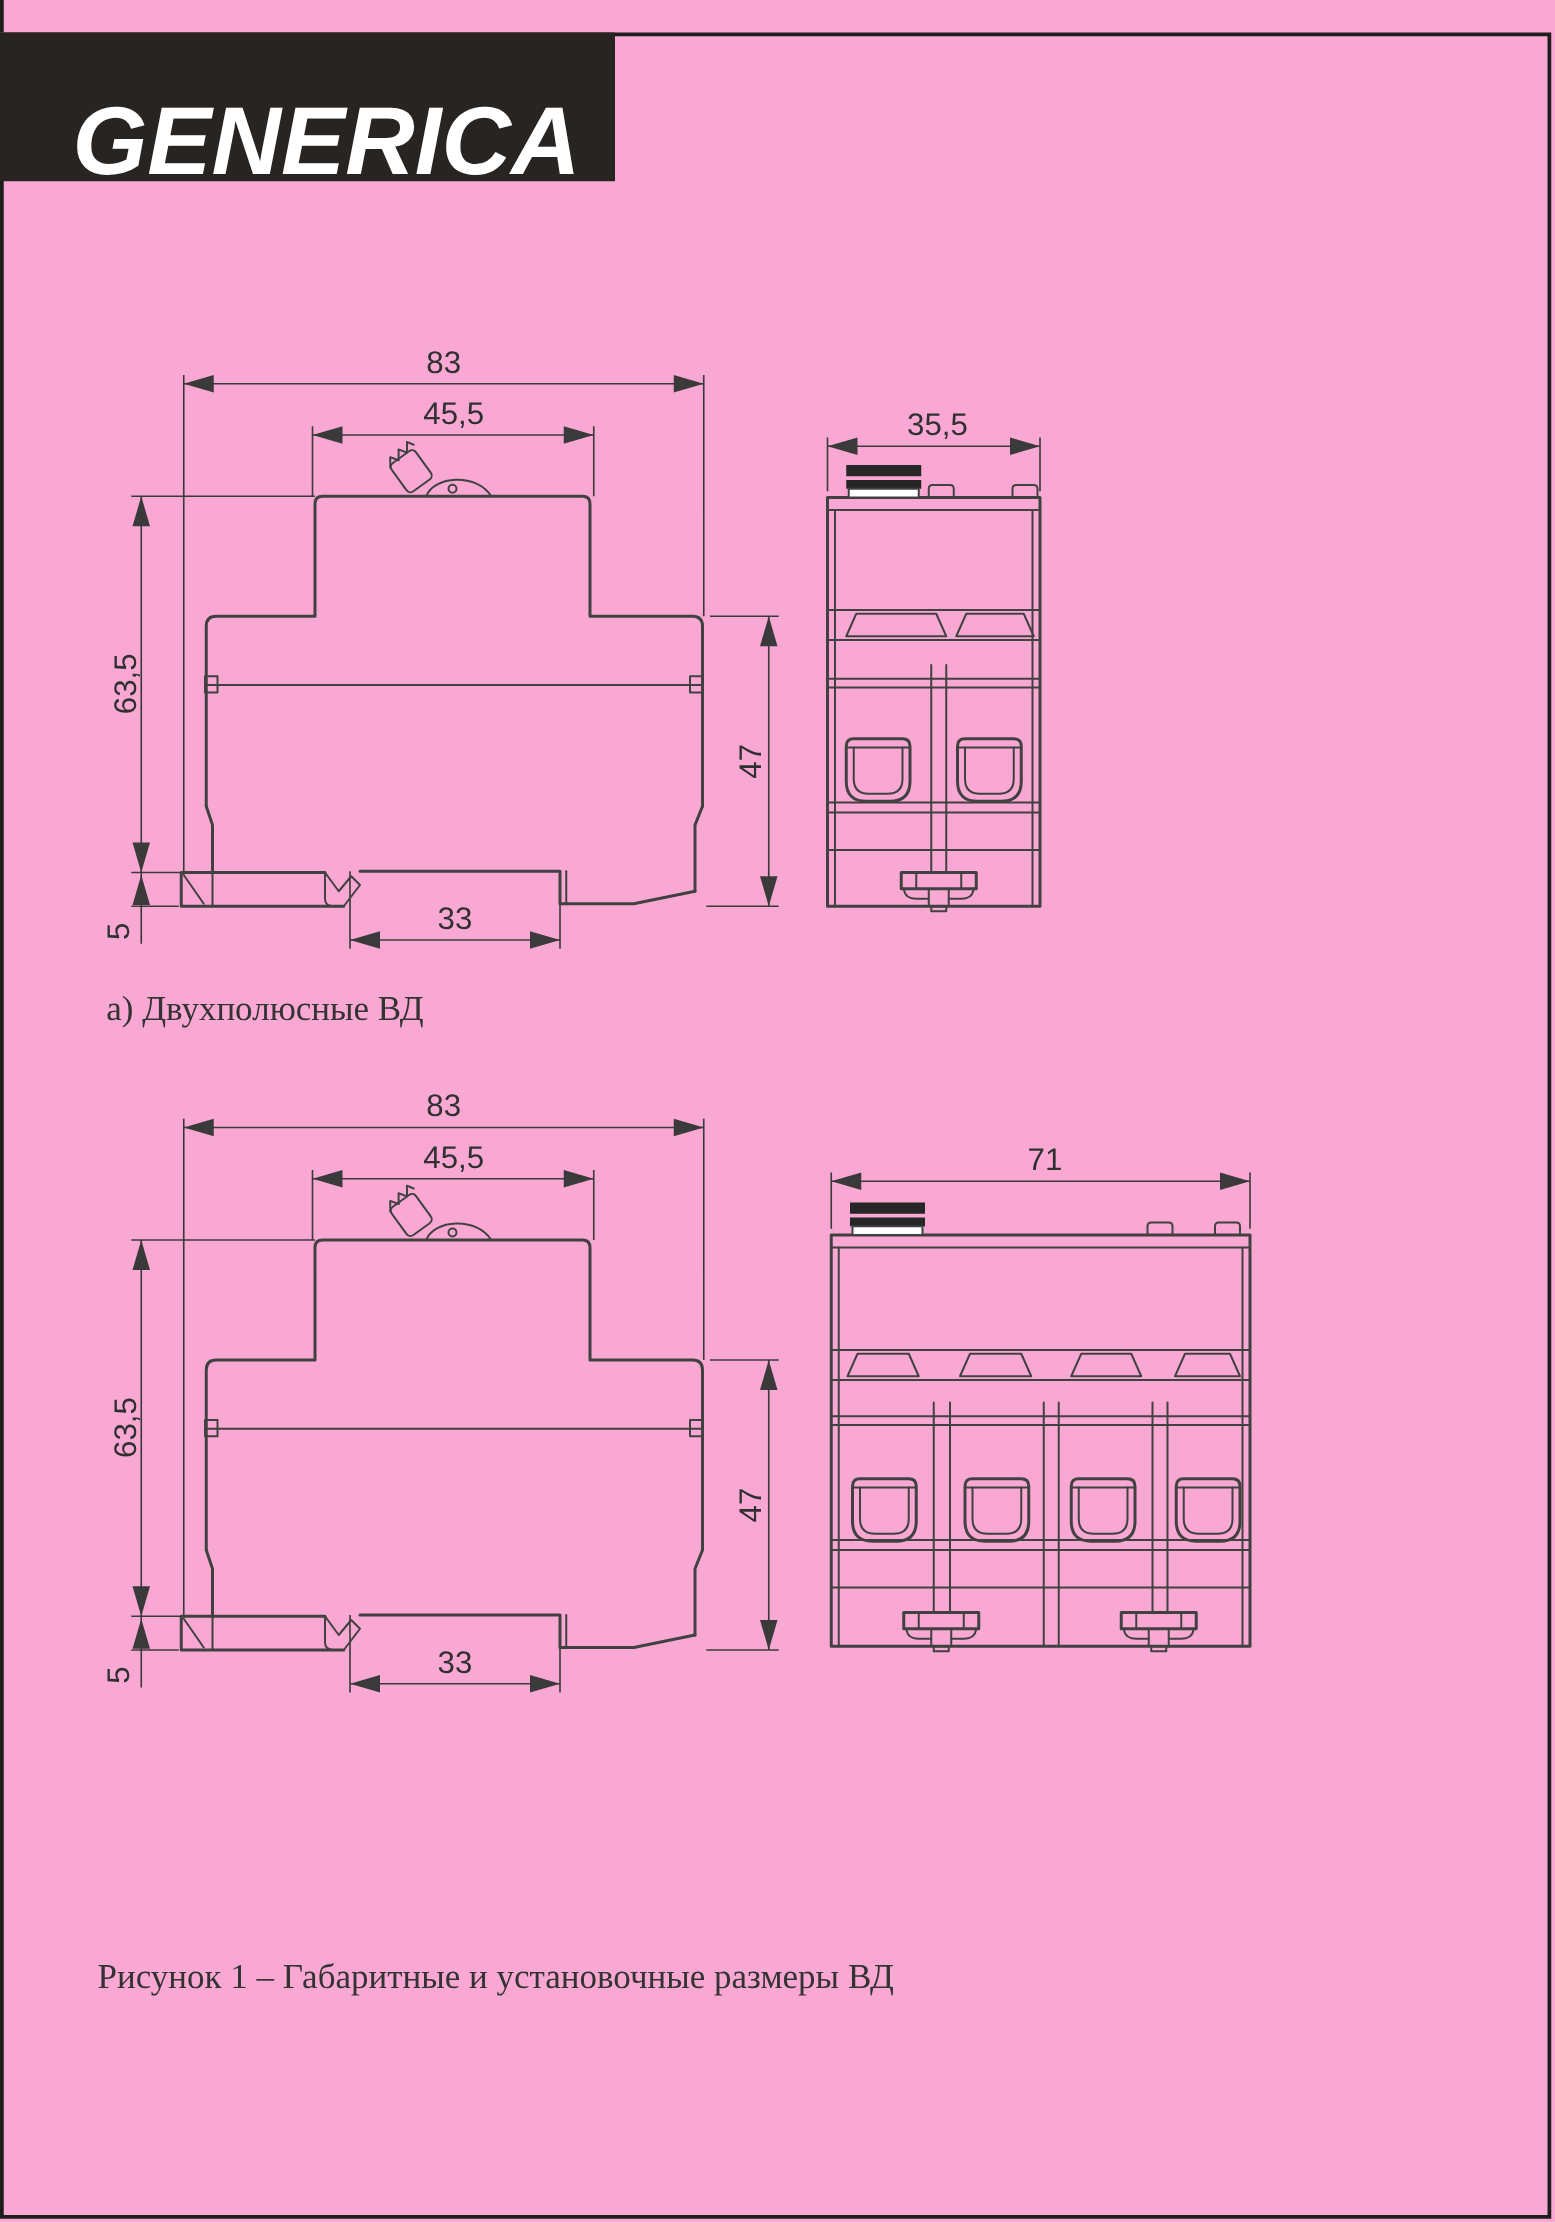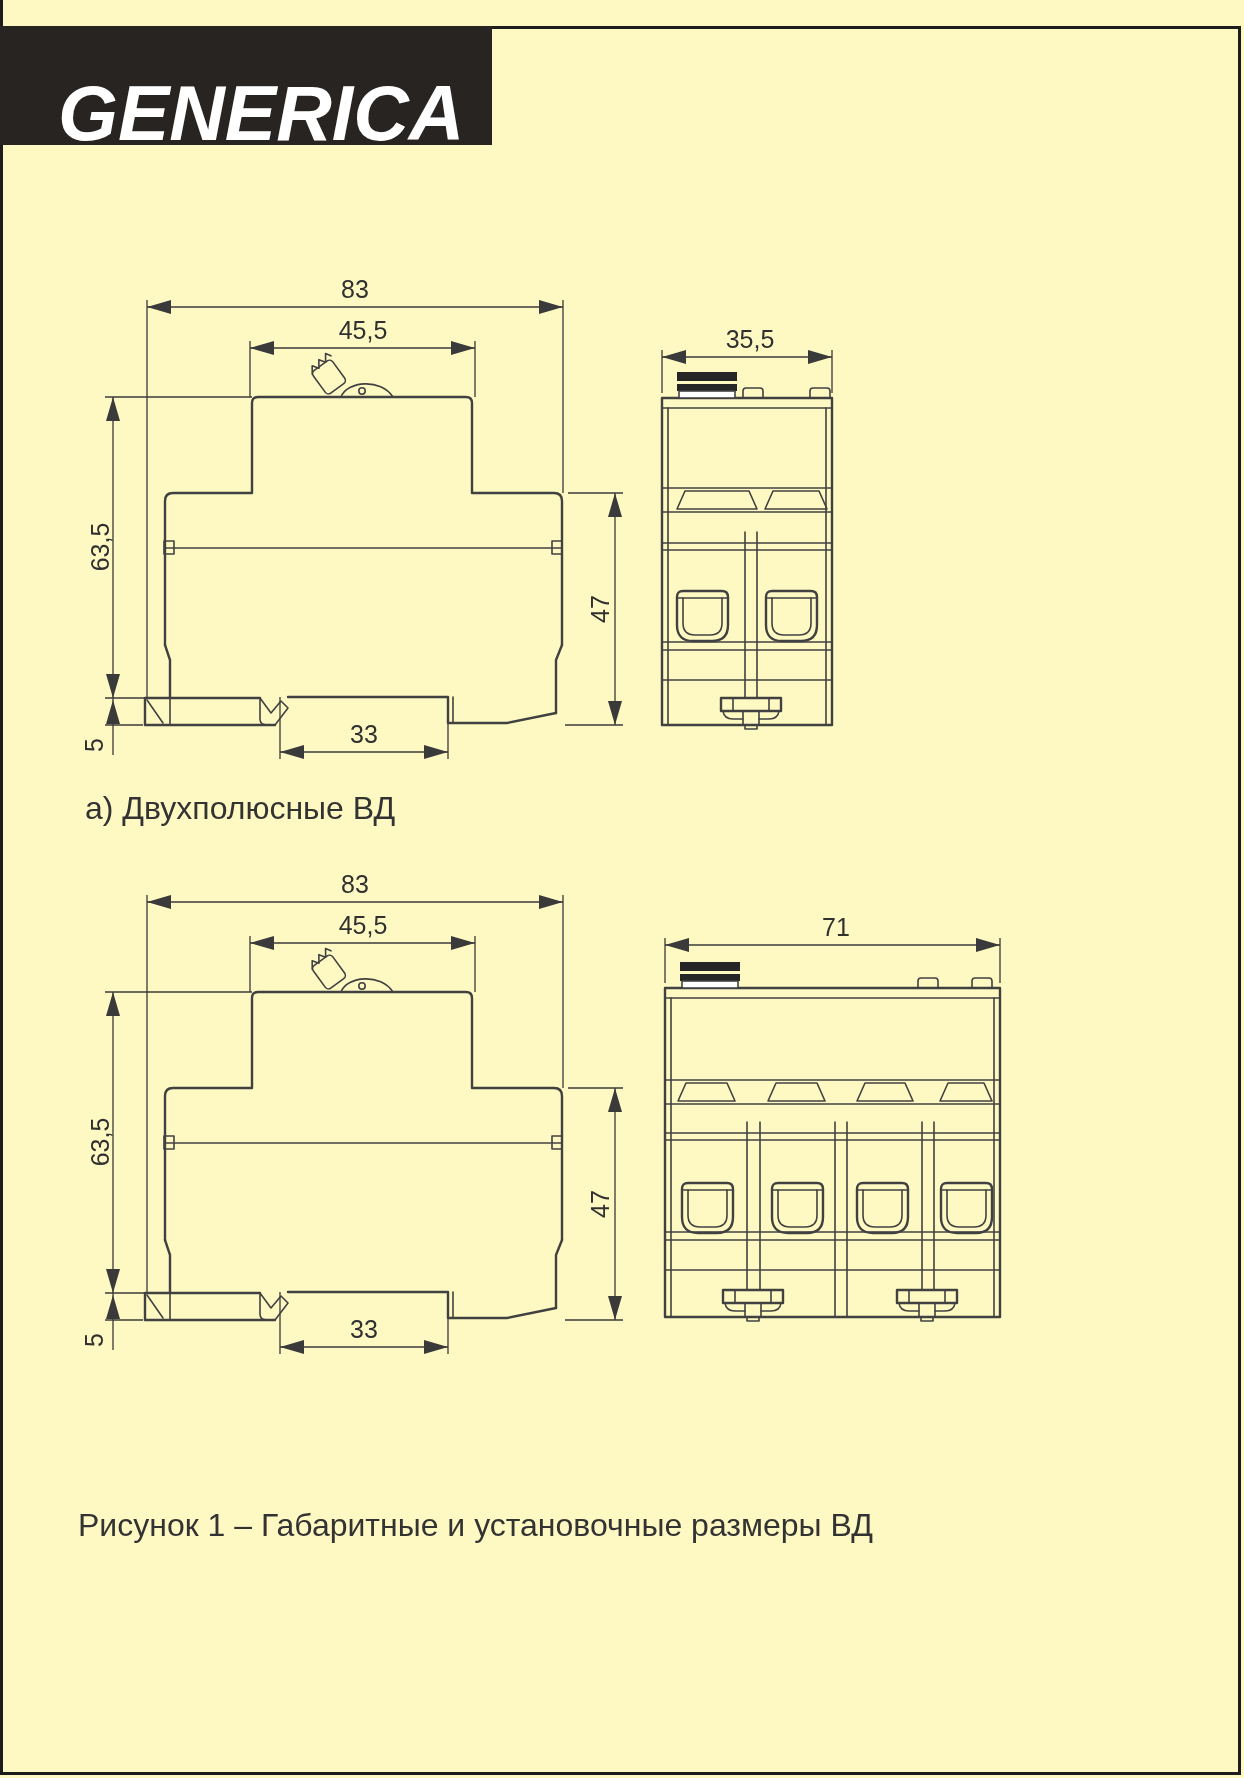--- a/index.html
+++ b/index.html
@@ -1,36 +1,36 @@
 <!DOCTYPE html>
 <html><head>
 <meta charset="utf-8">
 <style>
   html,body{margin:0;padding:0;background:#e8e8e8;}
   #page{
     position:relative;width:1244px;height:1778px;margin:0 auto;
-    background:#fef9c3;overflow:hidden;
+    background:#f9a8d4;overflow:hidden;
     font-family:"Liberation Sans", sans-serif;
   }
   #frame{
     position:absolute;left:0;top:26px;width:1241px;height:1749px;
     border:3px solid #1d1d1d;box-sizing:border-box;
   }
   #corner-sliver{position:absolute;left:0;top:0;width:3px;height:26px;background:#1d1d1d;}
   #logo-box{
     position:absolute;left:0;top:26px;width:492px;height:119px;
     background:#282421;overflow:visible;
   }
   #logo-text{
     position:absolute;left:58px;top:49px;
     font-size:77px;line-height:77px;font-weight:bold;font-style:italic;
     letter-spacing:0px;color:#ffffff;white-space:nowrap;
   }
   .figlabel{
-    position:absolute;font-size:32px;line-height:34px;color:#333333;white-space:nowrap;
+    position:absolute;font-size:28px;line-height:34px;color:#333333;white-space:nowrap;font-family:Liberation Serif, serif;
   }
   .drawing{position:absolute;}
   
   .ln{fill:none;stroke:#414141;stroke-width:2.4;stroke-linejoin:round;stroke-linecap:round;}
   .ln2{fill:none;stroke:#414141;stroke-width:1.6;stroke-linejoin:round;stroke-linecap:round;}
   .dm{fill:none;stroke:#3a3a3a;stroke-width:1.3;}
   .ar{fill:#3a3a3a;stroke:none;}
   .dkfill{fill:#262626;stroke:none;}
   .wfill{fill:#ffffff;stroke:#414141;stroke-width:1.6;}
   .dimtxt{font-family:"Liberation Sans", sans-serif;font-size:25px;fill:#303030;}
@@ -209,15 +209,15 @@
     <text class="dimtxt" x="18" y="470" text-anchor="middle" transform="rotate(-90 18 470)">5</text>
     <text class="dimtxt" x="279" y="468" text-anchor="middle">33</text>
   </svg>
 
   <svg class="drawing" style="left:650px;top:915px" width="360" height="445" viewBox="0 0 360 445">
     <use href="#geom-front4"></use>
     <text class="dimtxt" x="186" y="21" text-anchor="middle">71</text>
   </svg>
 
 
-  <div class="figlabel" style="left:78px;top:1508px">Рисунок 1 – Габаритные и установочные размеры ВД</div>
+  <div class="figlabel" style="left:78px;top:1565px">Рисунок 1 – Габаритные и установочные размеры ВД</div>
 
 </div>
 
 </body></html>

